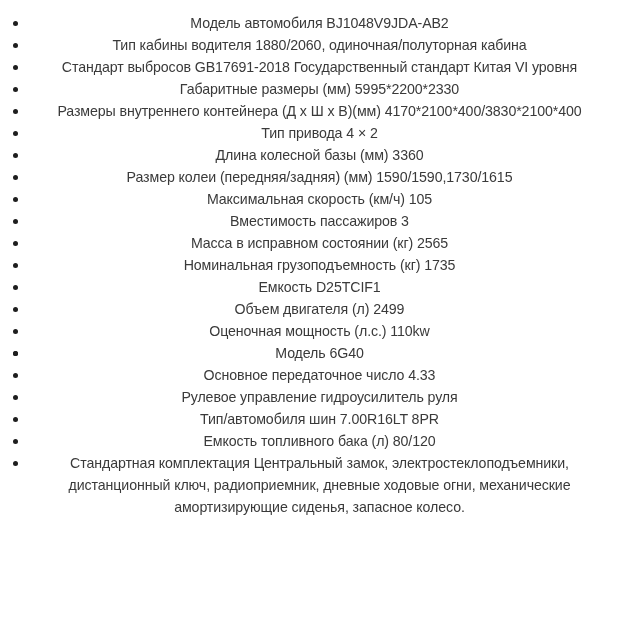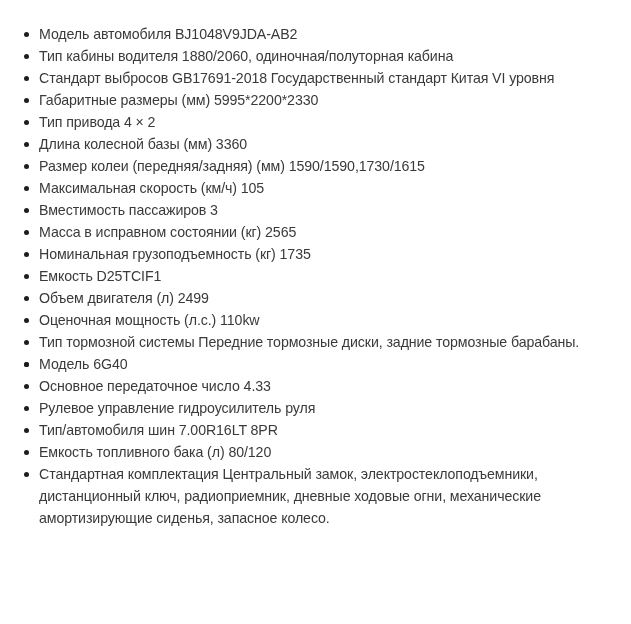--- a/index.html
+++ b/index.html
@@ -9,22 +9,23 @@
     }
     body {
       width: 631px;
       height: 624px;
       overflow: hidden;
       font-family: "Liberation Sans", "DejaVu Sans", sans-serif;
       color: #3a3a3a;
     }
     .spec-list {
       list-style: none;
-      margin: 11px;
+      margin: 0;
       padding: 12px 0 0 0;
+      text-align: center;
     }
     .spec-item {
       position: relative;
       padding-left: 28px;
       padding-right: 20px;
       font-size: 14.2px;
       line-height: 22px;
       letter-spacing: -0.1px;
     }
     .bullet {
@@ -38,31 +39,31 @@
     }
   </style>
 </head>
 <body>
 
 <ul class="spec-list">
   <li class="spec-item"><span class="bullet"></span><span>Модель автомобиля BJ1048V9JDA-AB2</span></li>
   <li class="spec-item"><span class="bullet"></span><span>Тип кабины водителя 1880/2060, одиночная/полуторная кабина</span></li>
   <li class="spec-item"><span class="bullet"></span><span>Стандарт выбросов GB17691-2018 Государственный стандарт Китая VI уровня</span></li>
   <li class="spec-item"><span class="bullet"></span><span>Габаритные размеры (мм) 5995*2200*2330</span></li>
+  <li class="spec-item"><span class="bullet"></span><span>Размеры внутреннего контейнера (Д x Ш x В)(мм) 4170*2100*400/3830*2100*400</span></li>
   <li class="spec-item"><span class="bullet"></span><span>Тип привода 4 × 2</span></li>
   <li class="spec-item"><span class="bullet"></span><span>Длина колесной базы (мм) 3360</span></li>
   <li class="spec-item"><span class="bullet"></span><span>Размер колеи (передняя/задняя) (мм) 1590/1590,1730/1615</span></li>
   <li class="spec-item"><span class="bullet"></span><span>Максимальная скорость (км/ч) 105</span></li>
   <li class="spec-item"><span class="bullet"></span><span>Вместимость пассажиров 3</span></li>
   <li class="spec-item"><span class="bullet"></span><span>Масса в исправном состоянии (кг) 2565</span></li>
   <li class="spec-item"><span class="bullet"></span><span>Номинальная грузоподъемность (кг) 1735</span></li>
   <li class="spec-item"><span class="bullet"></span><span>Емкость D25TCIF1</span></li>
   <li class="spec-item"><span class="bullet"></span><span>Объем двигателя (л) 2499</span></li>
   <li class="spec-item"><span class="bullet"></span><span>Оценочная мощность (л.с.) 110kw</span></li>
-  <li class="spec-item"><span class="bullet"></span><span>Тип тормозной системы Передние тормозные диски, задние тормозные барабаны.</span></li>
   <li class="spec-item"><span class="bullet"></span></li>
   <li class="spec-item"><span class="bullet"></span><span>Модель 6G40</span></li>
   <li class="spec-item"><span class="bullet"></span><span>Основное передаточное число 4.33</span></li>
   <li class="spec-item"><span class="bullet"></span><span>Рулевое управление гидроусилитель руля</span></li>
   <li class="spec-item"><span class="bullet"></span><span>Тип/автомобиля шин 7.00R16LT 8PR</span></li>
   <li class="spec-item"><span class="bullet"></span><span>Емкость топливного бака (л) 80/120</span></li>
   <li class="spec-item"><span class="bullet"></span><span>Стандартная комплектация Центральный замок, электростеклоподъемники, дистанционный ключ, радиоприемник, дневные ходовые огни, механические амортизирующие сиденья, запасное колесо.</span></li>
 </ul>
 
 </body></html>

